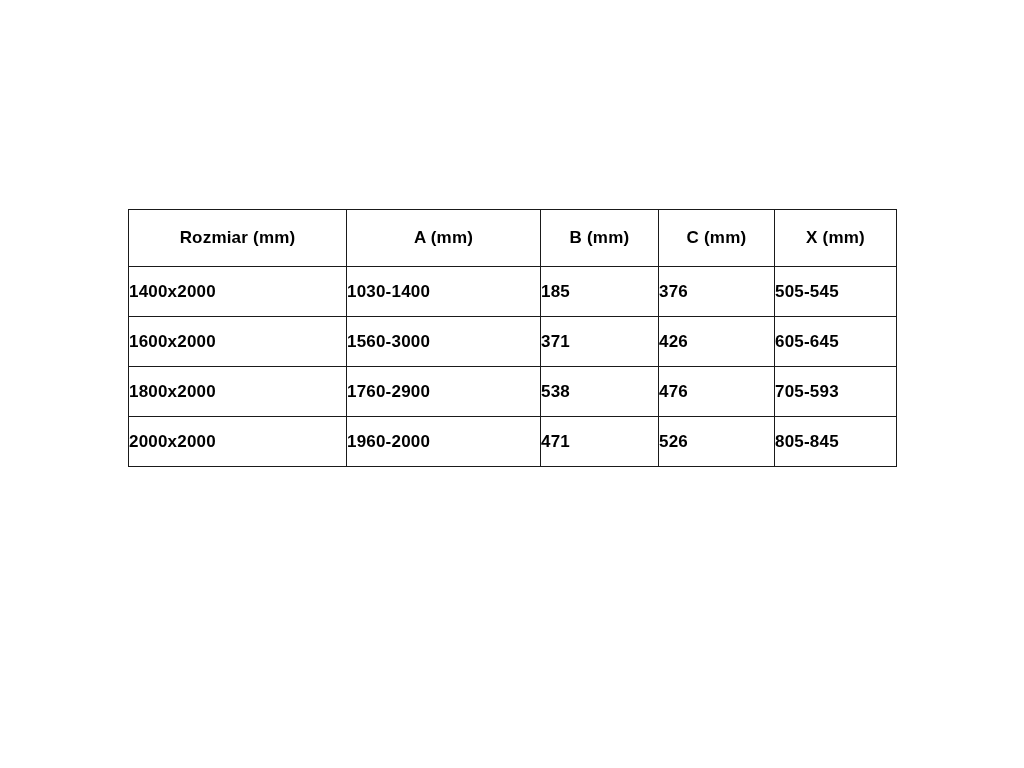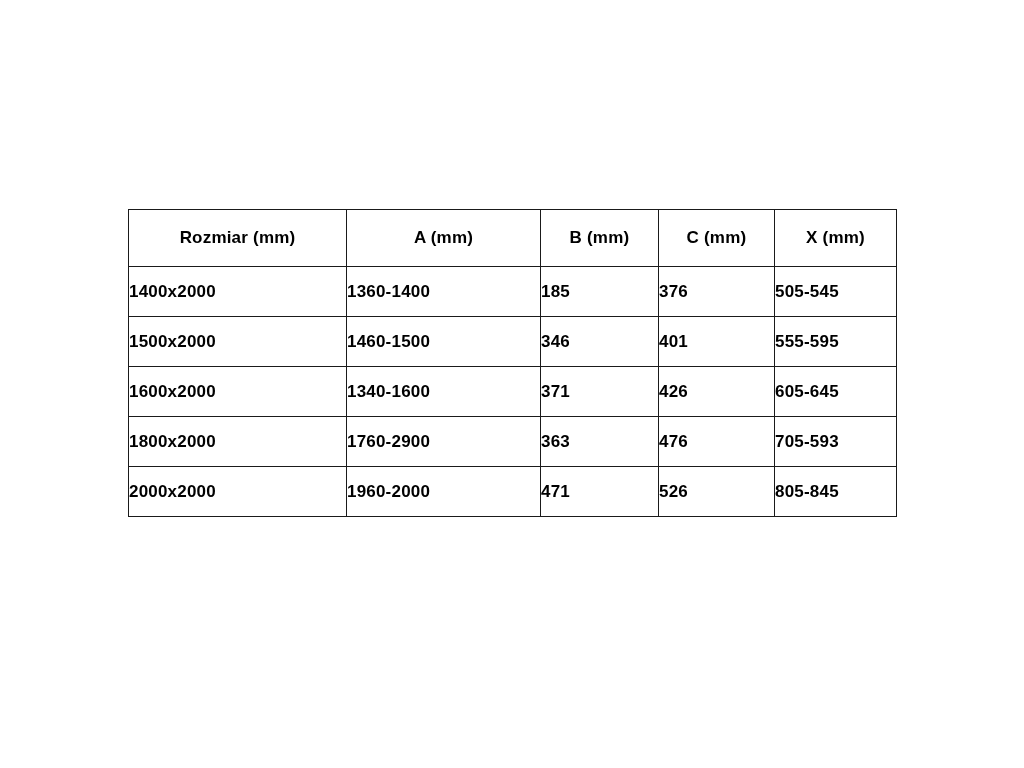--- a/index.html
+++ b/index.html
@@ -65,43 +65,36 @@
         <th>Rozmiar (mm)</th>
         <th>A (mm)</th>
         <th>B (mm)</th>
         <th>C (mm)</th>
         <th>X (mm)</th>
       </tr>
     </thead>
     <tbody>
       <tr>
         <td>1400x2000</td>
-        <td>1360-1400</td>
+        <td>1030-1400</td>
         <td>185</td>
         <td>376</td>
         <td>505-545</td>
       </tr>
       <tr>
-        <td>1500x2000</td>
-        <td>1460-1500</td>
-        <td>346</td>
-        <td>401</td>
-        <td>555-595</td>
-      </tr>
-      <tr>
         <td>1600x2000</td>
-        <td>1340-1600</td>
+        <td>1560-3000</td>
         <td>371</td>
         <td>426</td>
         <td>605-645</td>
       </tr>
       <tr>
         <td>1800x2000</td>
         <td>1760-2900</td>
-        <td>363</td>
+        <td>538</td>
         <td>476</td>
         <td>705-593</td>
       </tr>
       <tr>
         <td>2000x2000</td>
         <td>1960-2000</td>
         <td>471</td>
         <td>526</td>
         <td>805-845</td>
       </tr>

